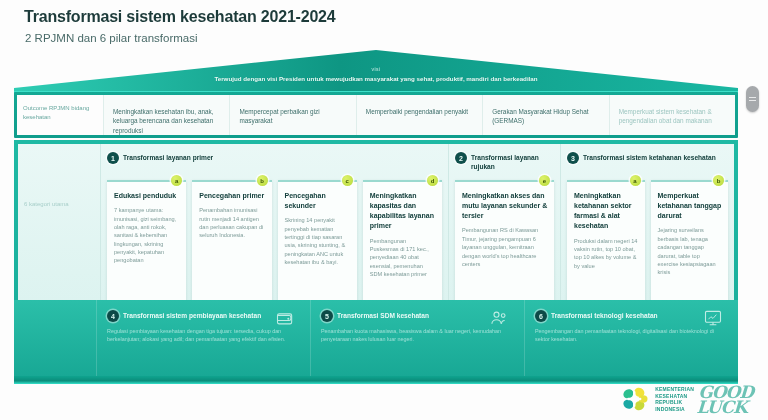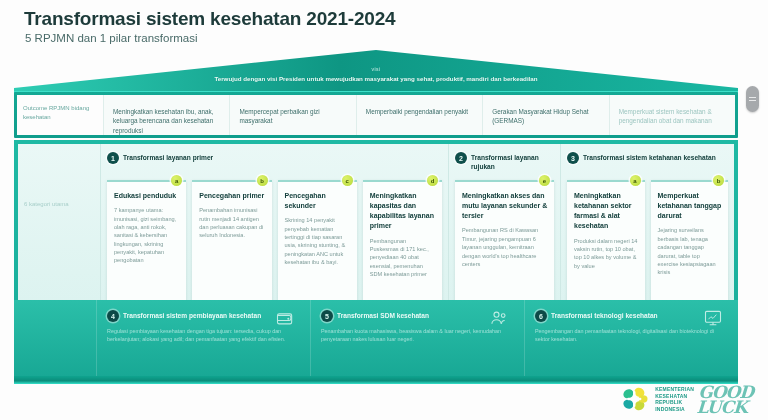--- a/index.html
+++ b/index.html
@@ -12,21 +12,21 @@
   #stage {
     position: relative;
     width: 768px; height: 420px;
     background: #fdfdfd;
     overflow: hidden;
   }
 
   
   .title {
     position: absolute; left: 24px; top: 8px;
-    font-size: 19px; font-weight: bold; color: #1d3b3a;
+    font-size: 16px; font-weight: bold; color: #1d3b3a;
     letter-spacing: -0.2px;
   }
   .subtitle {
     position: absolute; left: 25px; top: 32px;
     font-size: 11.5px; color: #4a6b69;
   }
 
   
   .roof-wrap {
     position: absolute; left: 14px; top: 48px;
@@ -219,21 +219,21 @@
     transform: skewX(-6deg);
     opacity: .85;
   }
 </style>
 </head>
 <body>
 
 <div id="stage">
 
   <div class="title">Transformasi sistem kesehatan 2021-2024</div>
-  <div class="subtitle">5 RPJMN dan 1 pilar transformasi</div>
+  <div class="subtitle">2 RPJMN dan 6 pilar transformasi</div>
 
   <div class="roof-wrap">
     <svg class="roof-svg" viewBox="0 0 724 46" preserveAspectRatio="none">
       <defs>
         <linearGradient id="rg" x1="0" y1="0" x2="1" y2="0">
           <stop offset="0%" stop-color="#2ecdb4"></stop>
           <stop offset="45%" stop-color="#0e9683"></stop>
           <stop offset="100%" stop-color="#19b7a2"></stop>
         </linearGradient>
       </defs>

